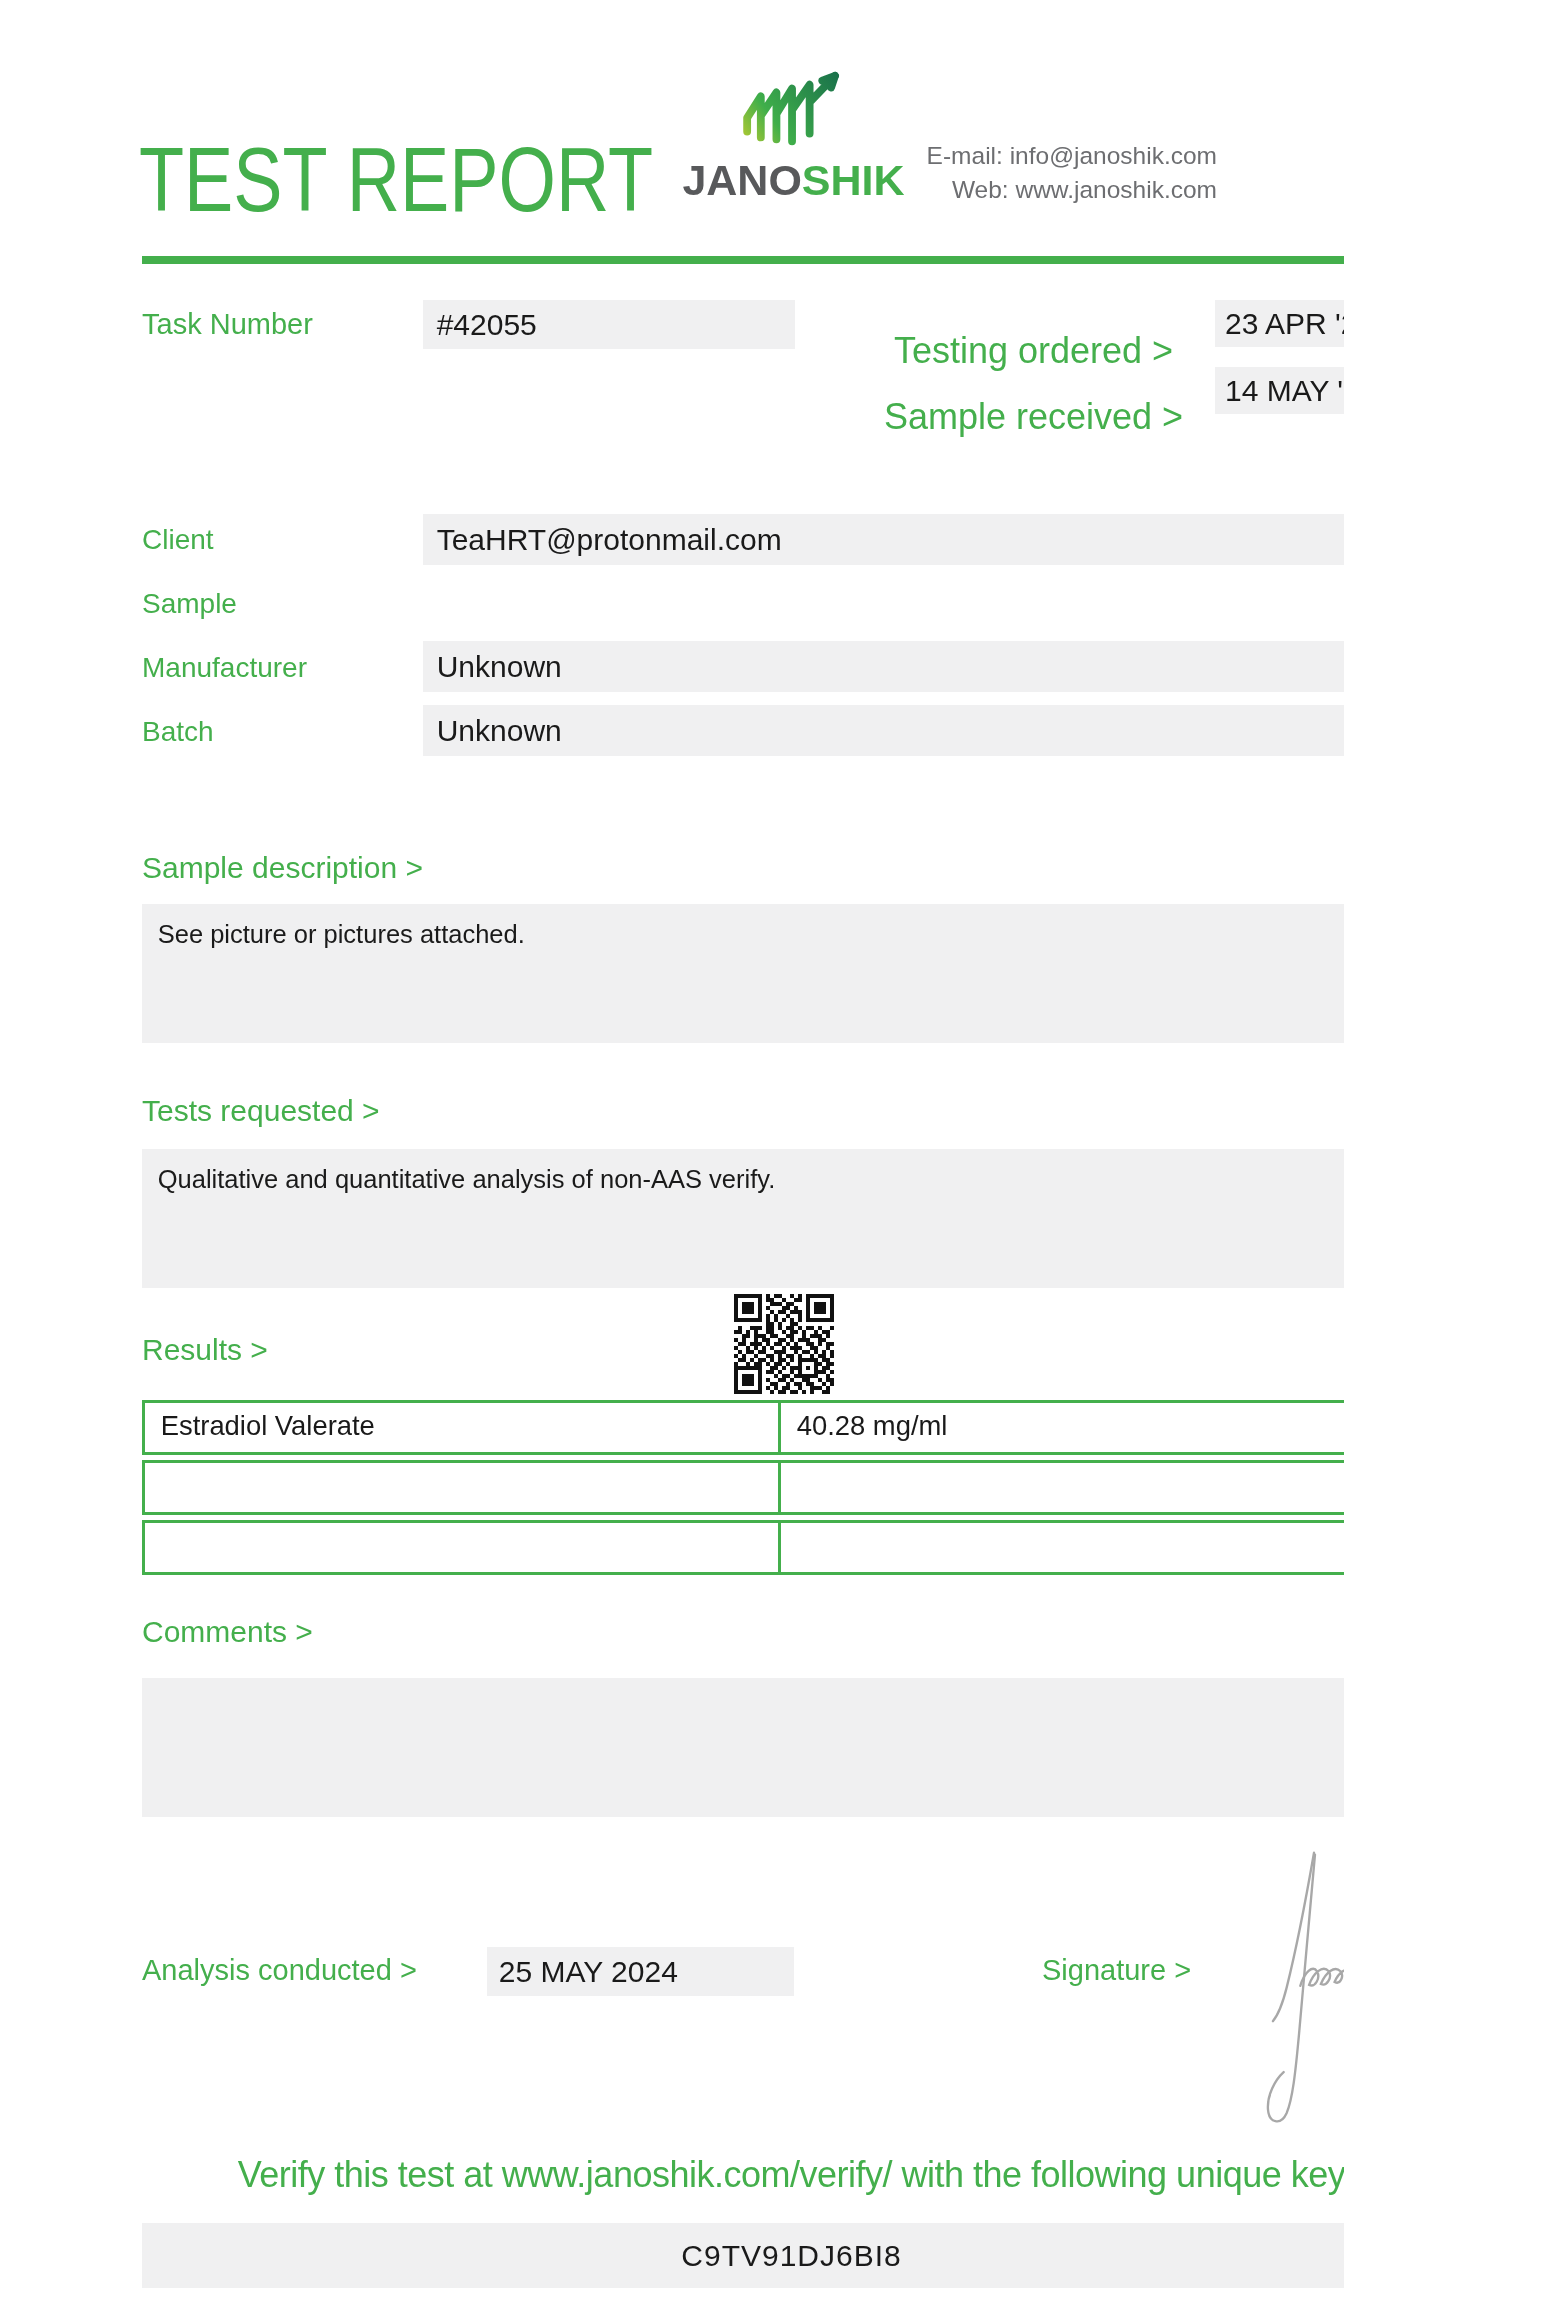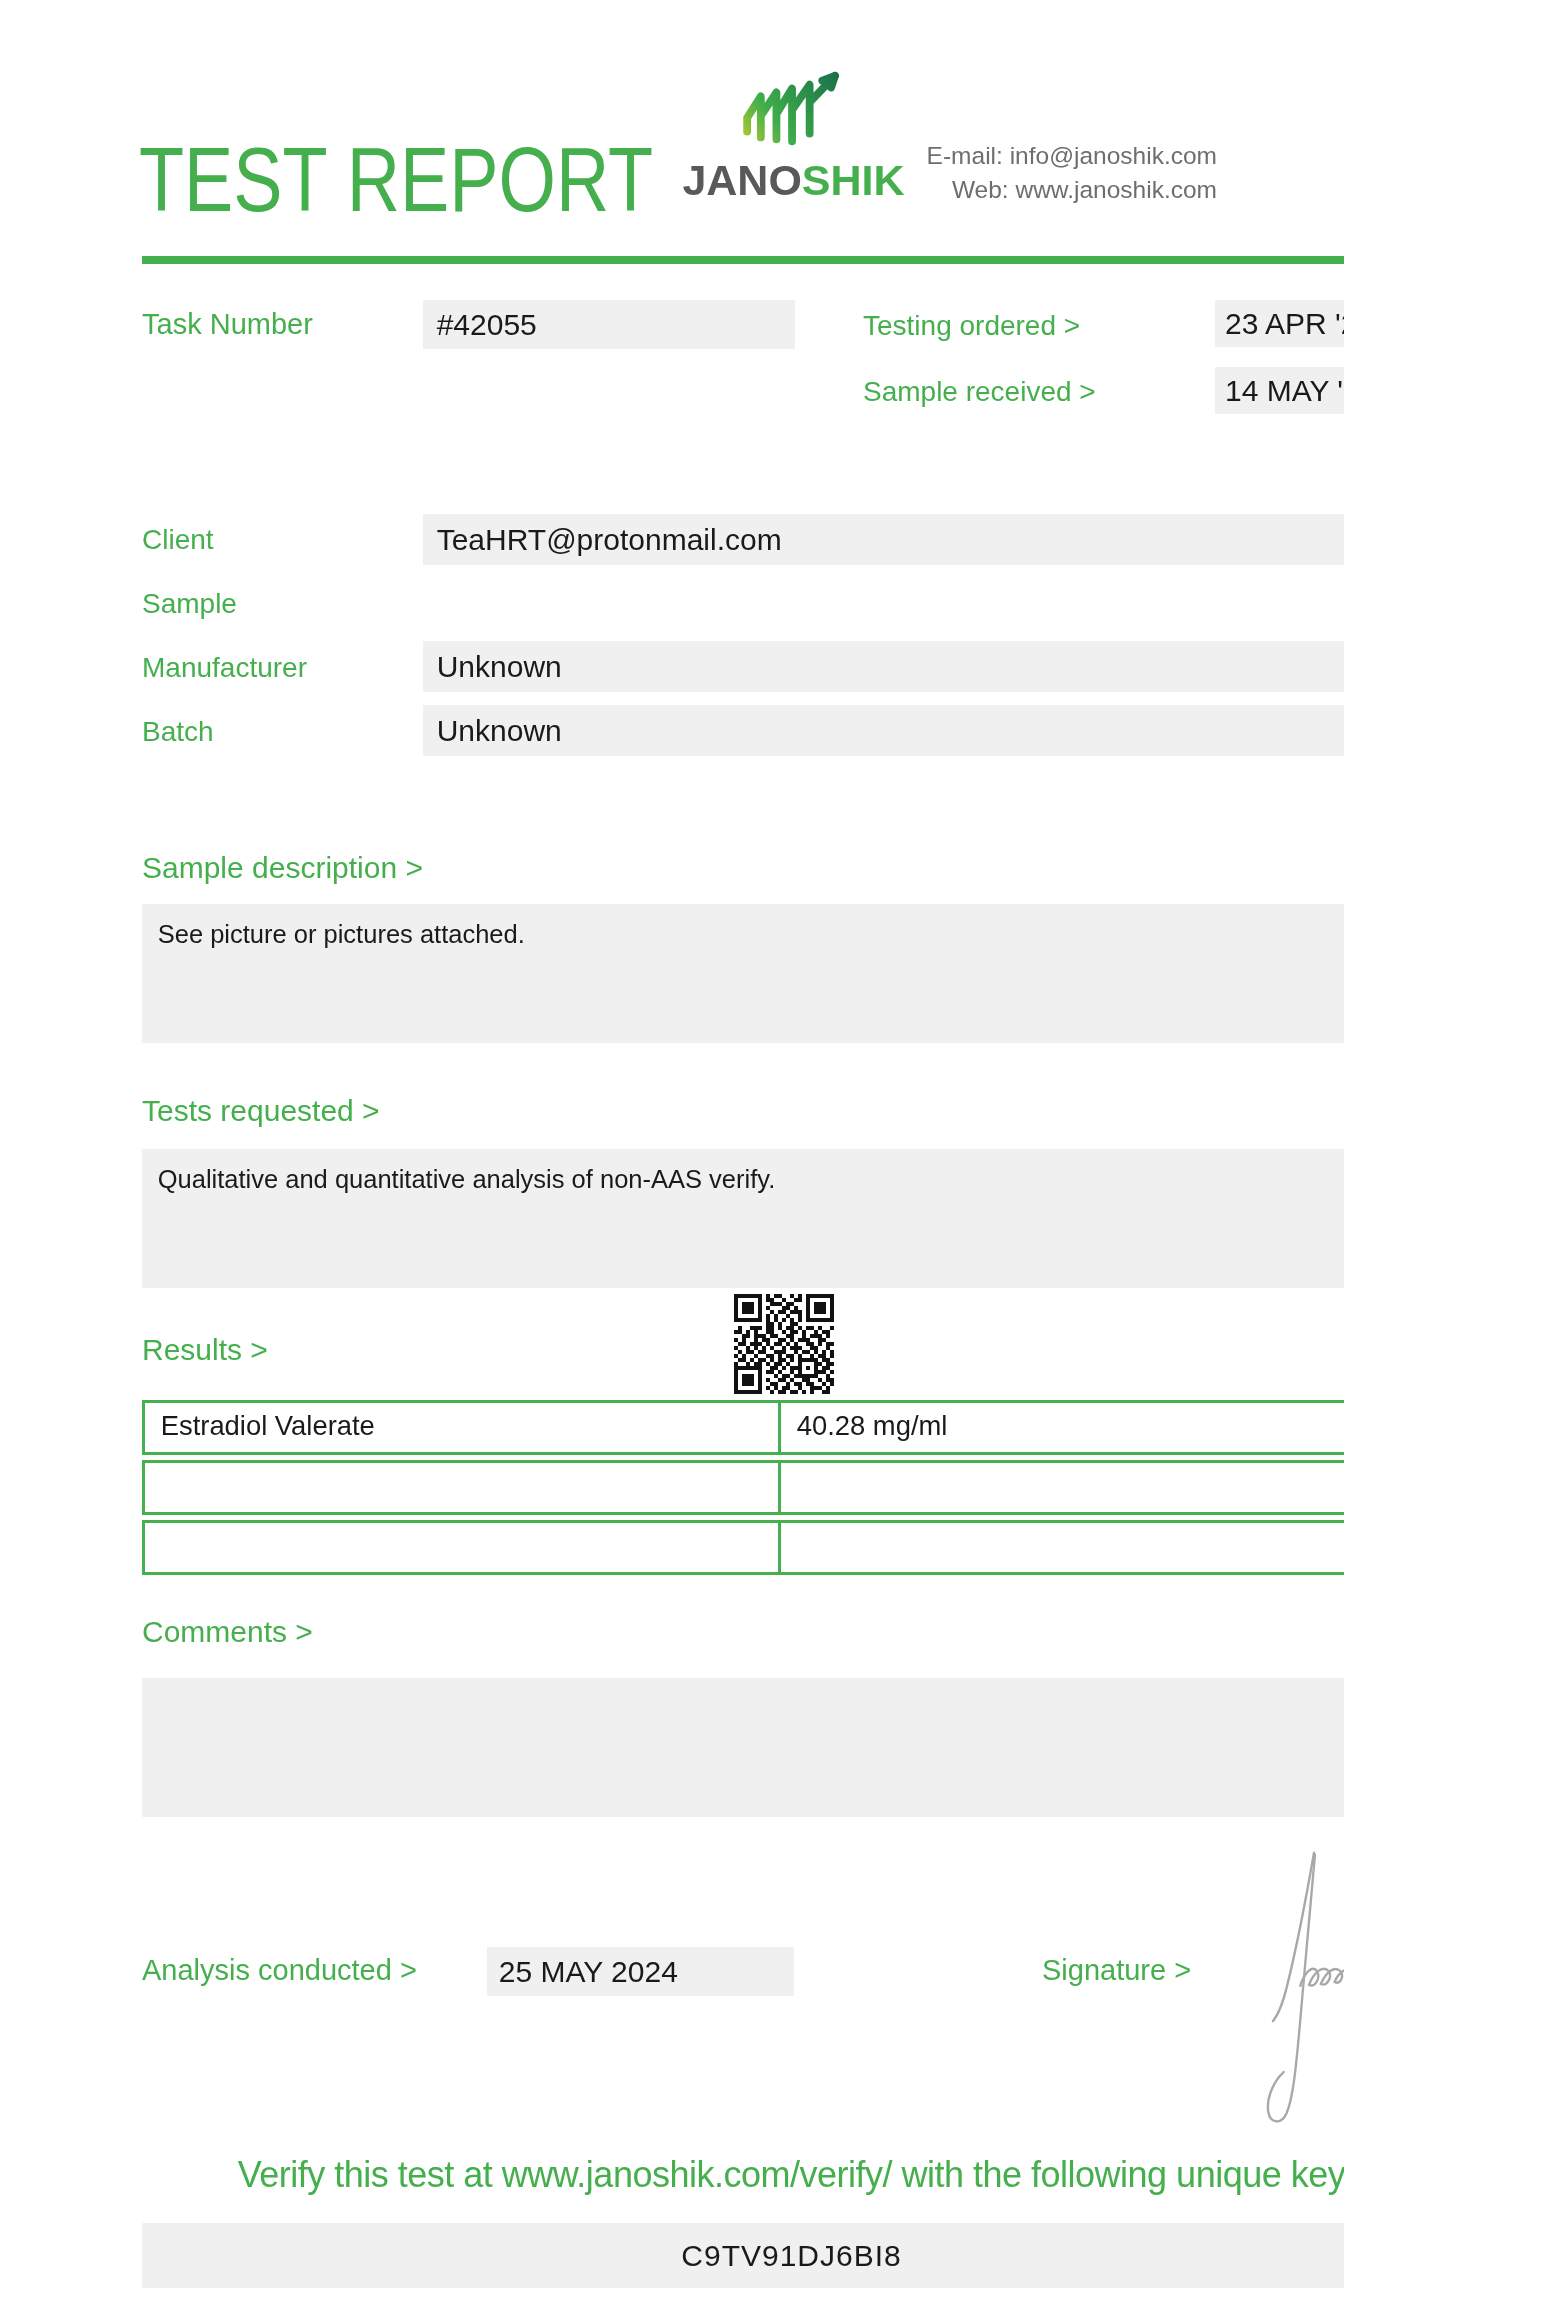--- a/index.html
+++ b/index.html
@@ -24,21 +24,21 @@
 
   .rule{left:142px;top:256px;width:1299px;height:7.8px;background:var(--green);}
 
   .field-label{font-size:29px;color:var(--green);white-space:nowrap;}
   .value{font-size:30px;color:var(--ink);white-space:nowrap;}
 
   .task-label{left:142px;top:308px;}
   .task-box{left:423px;top:300px;width:372px;height:49px;}
   .task-box .value{line-height:49px;padding-left:13.7px;display:block;}
 
-  .date-label{left:863px;width:341px;text-align:left;font-size:28px;color:var(--green);}
+  .date-label{left:863px;width:341px;text-align:center;font-size:36px;color:var(--green);margin-top:20px;}
   .date-label.r0{top:310px;} .date-label.r1{top:376px;}
   .date-box{width:225px;height:47px;left:1215px;}
   .date-box.r0{top:300px;} .date-box.r1{top:367px;}
   .date-box .value{line-height:47px;padding-left:10px;display:block;}
 
   .info-label{left:142px;font-size:28px;color:var(--green);}
   .info-box{left:423px;width:1017px;height:51px;}
   .info-box .value{line-height:51px;padding-left:13.7px;display:block;}
 
   .section-heading{left:142px;font-size:30px;color:var(--green);white-space:nowrap;text-align:right;}

